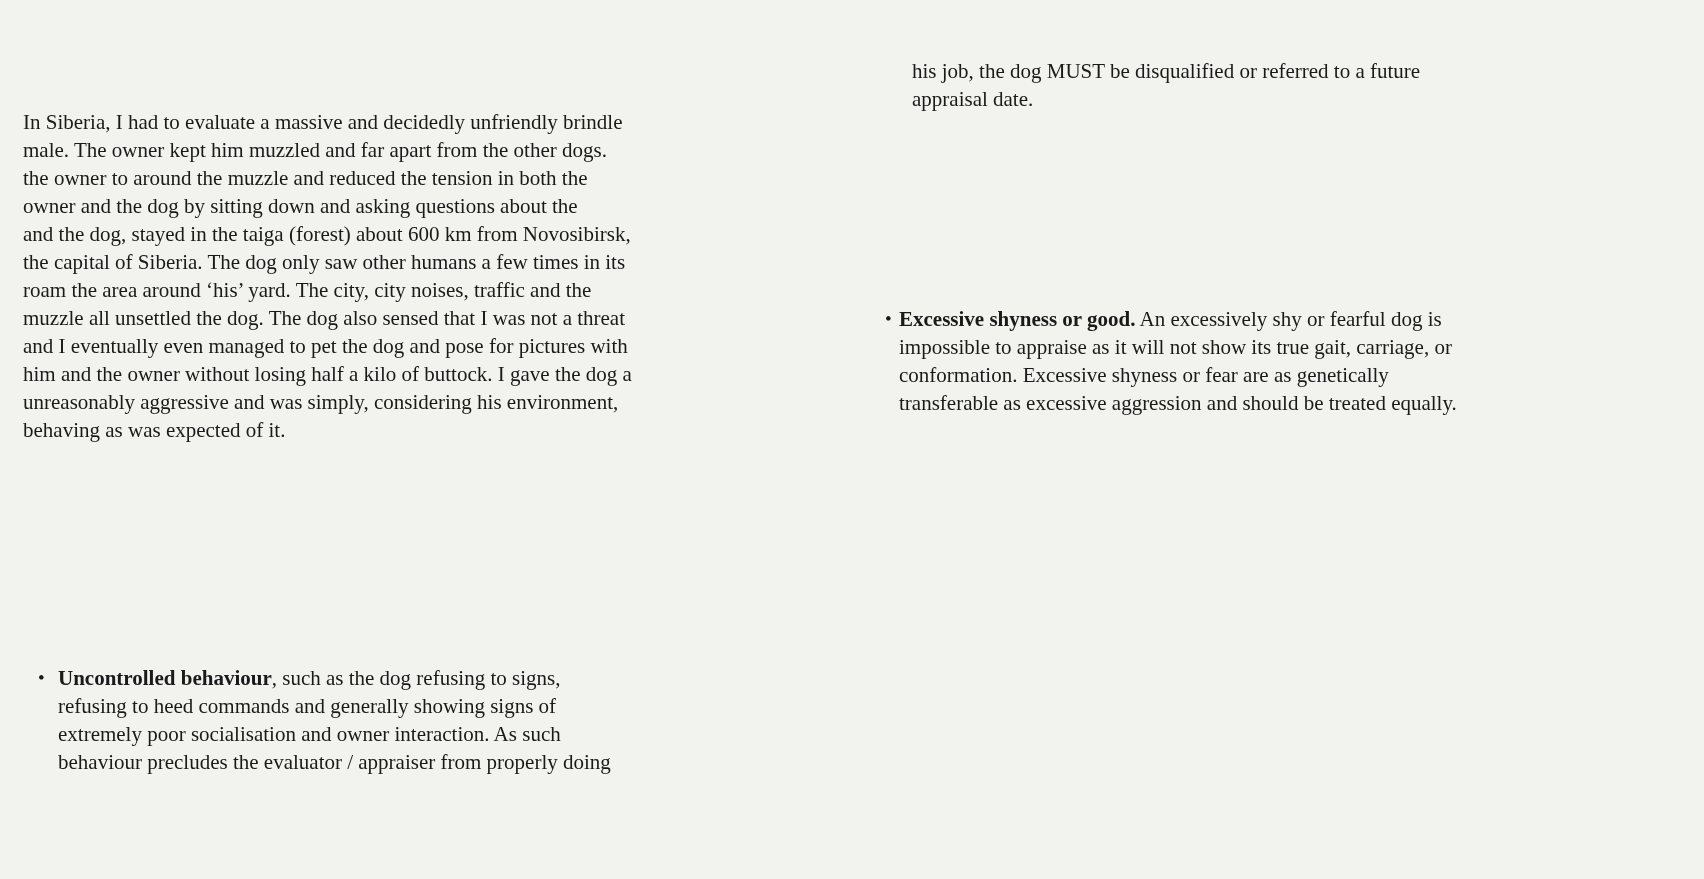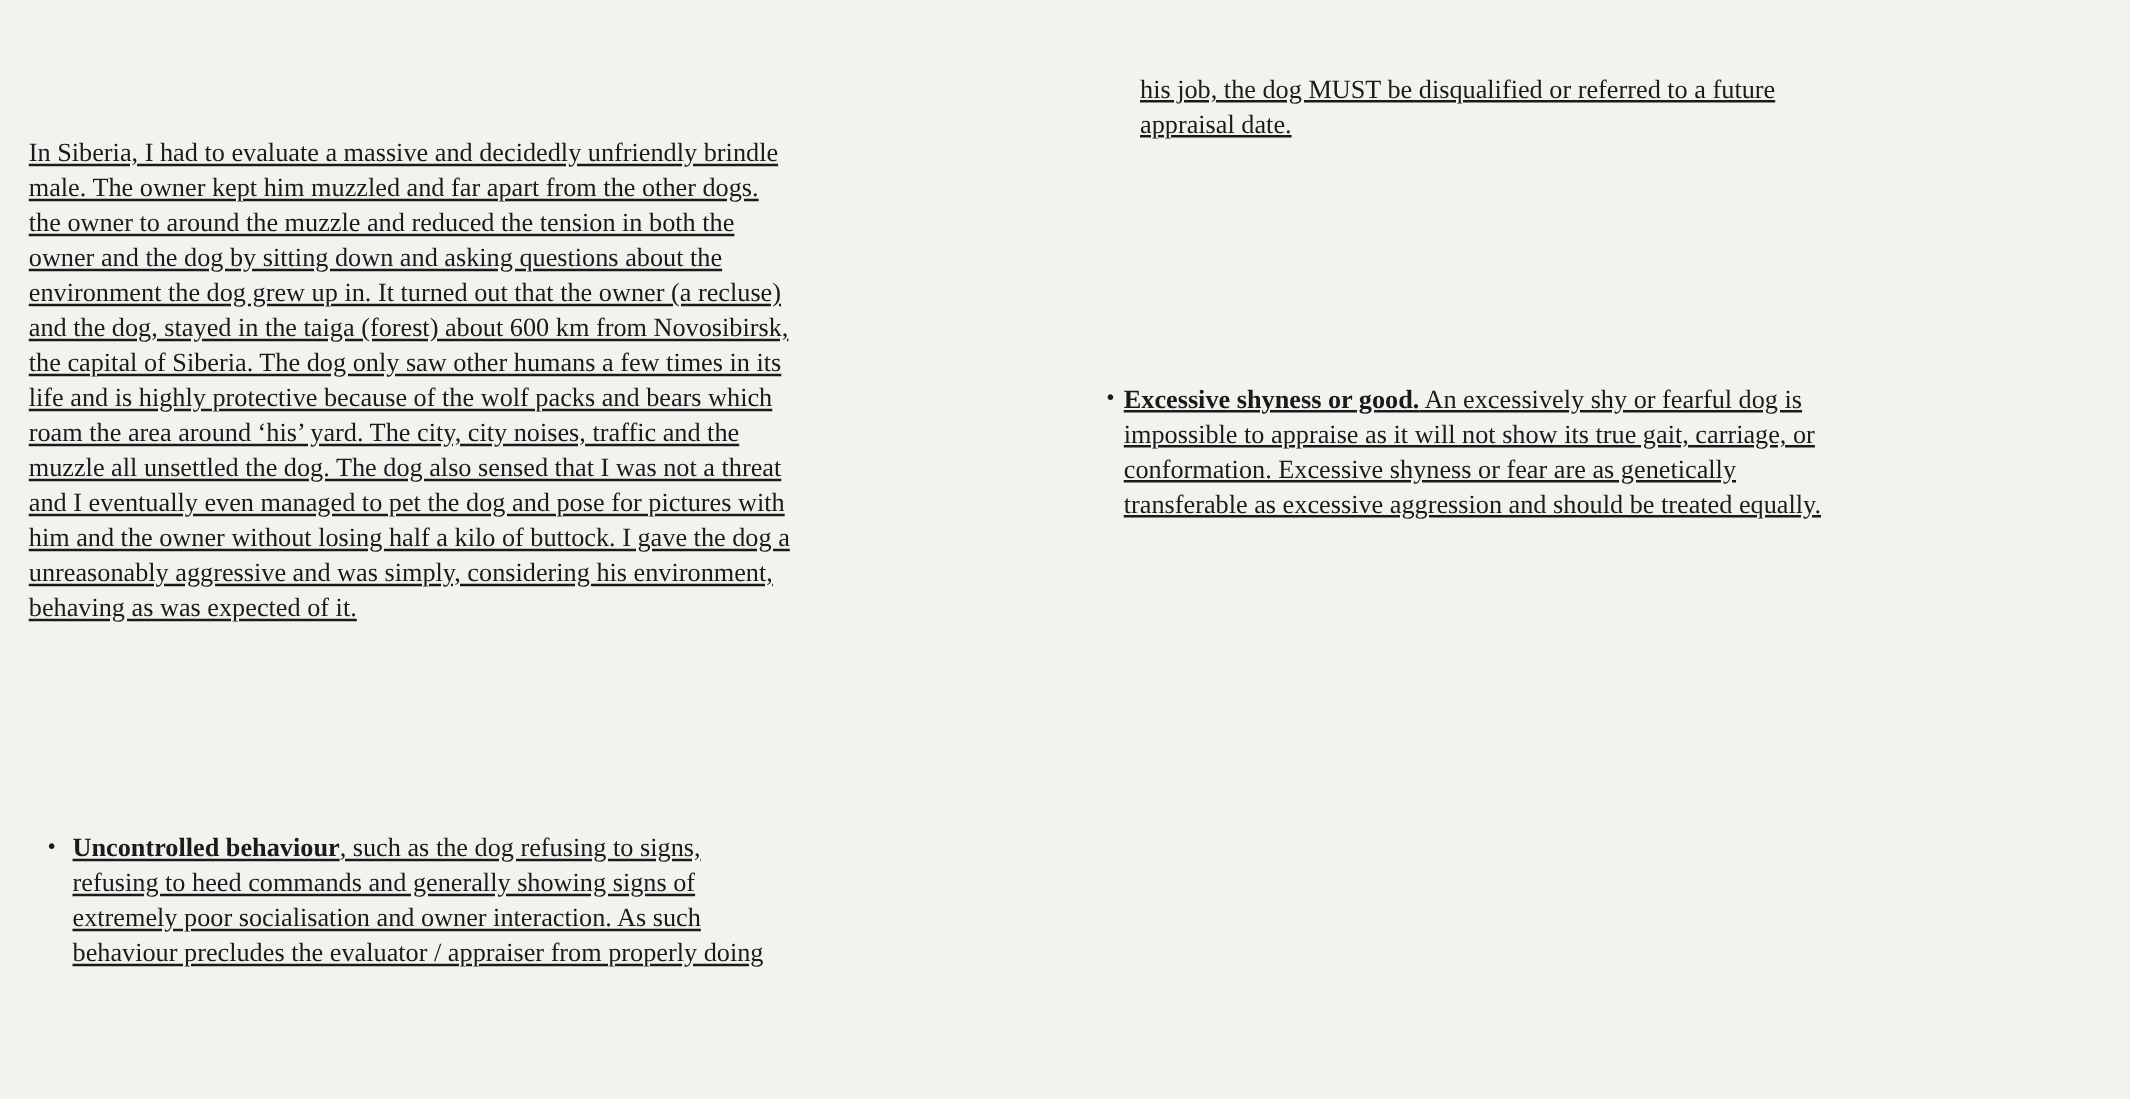--- a/index.html
+++ b/index.html
@@ -14,21 +14,21 @@
     position: relative;
     width: 1704px;
     height: 879px;
     background: var(--bg);
     color: var(--fg);
     font-family: "Liberation Serif", "DejaVu Serif", serif;
     font-size: 21px;
     line-height: 28px;
     overflow: hidden;
   }
-  .textblock { position: absolute; text-decoration: underline; }
+  .textblock { position: absolute; }
   .line { white-space: nowrap; height: 28px; }
   .bullet-item { position: relative; }
   .bullet-marker {
     position: absolute;
     left: 0;
     top: 0;
     width: 14px;
     font-size: 19px;
   }
   .bullet-body { display: block; }
@@ -39,24 +39,22 @@
 </head>
 <body>
 
 <div id="page">
 
   <div class="textblock" id="left-para" style="top:108px; left:23px;">
       <div class="line">In Siberia, I had to evaluate a massive and decidedly unfriendly brindle</div>
       <div class="line">male. The owner kept him muzzled and far apart from the other dogs.</div>
       <div class="line">the owner to around the muzzle and reduced the tension in both the</div>
       <div class="line">owner and the dog by sitting down and asking questions about the</div>
-      <div class="line">environment the dog grew up in. It turned out that the owner (a recluse)</div>
       <div class="line">and the dog, stayed in the taiga (forest) about 600 km from Novosibirsk,</div>
       <div class="line">the capital of Siberia. The dog only saw other humans a few times in its</div>
-      <div class="line">life and is highly protective because of the wolf packs and bears which</div>
       <div class="line">roam the area around ‘his’ yard. The city, city noises, traffic and the</div>
       <div class="line">muzzle all unsettled the dog. The dog also sensed that I was not a threat</div>
       <div class="line">and I eventually even managed to pet the dog and pose for pictures with</div>
       <div class="line">him and the owner without losing half a kilo of buttock. I gave the dog a</div>
       <div class="line">unreasonably aggressive and was simply, considering his environment,</div>
       <div class="line">behaving as was expected of it.</div>
     </div>
 
   <div class="textblock bullet-item" id="left-bullet" style="top:664px; left:38px;">
     <span class="bullet-marker">•</span>

